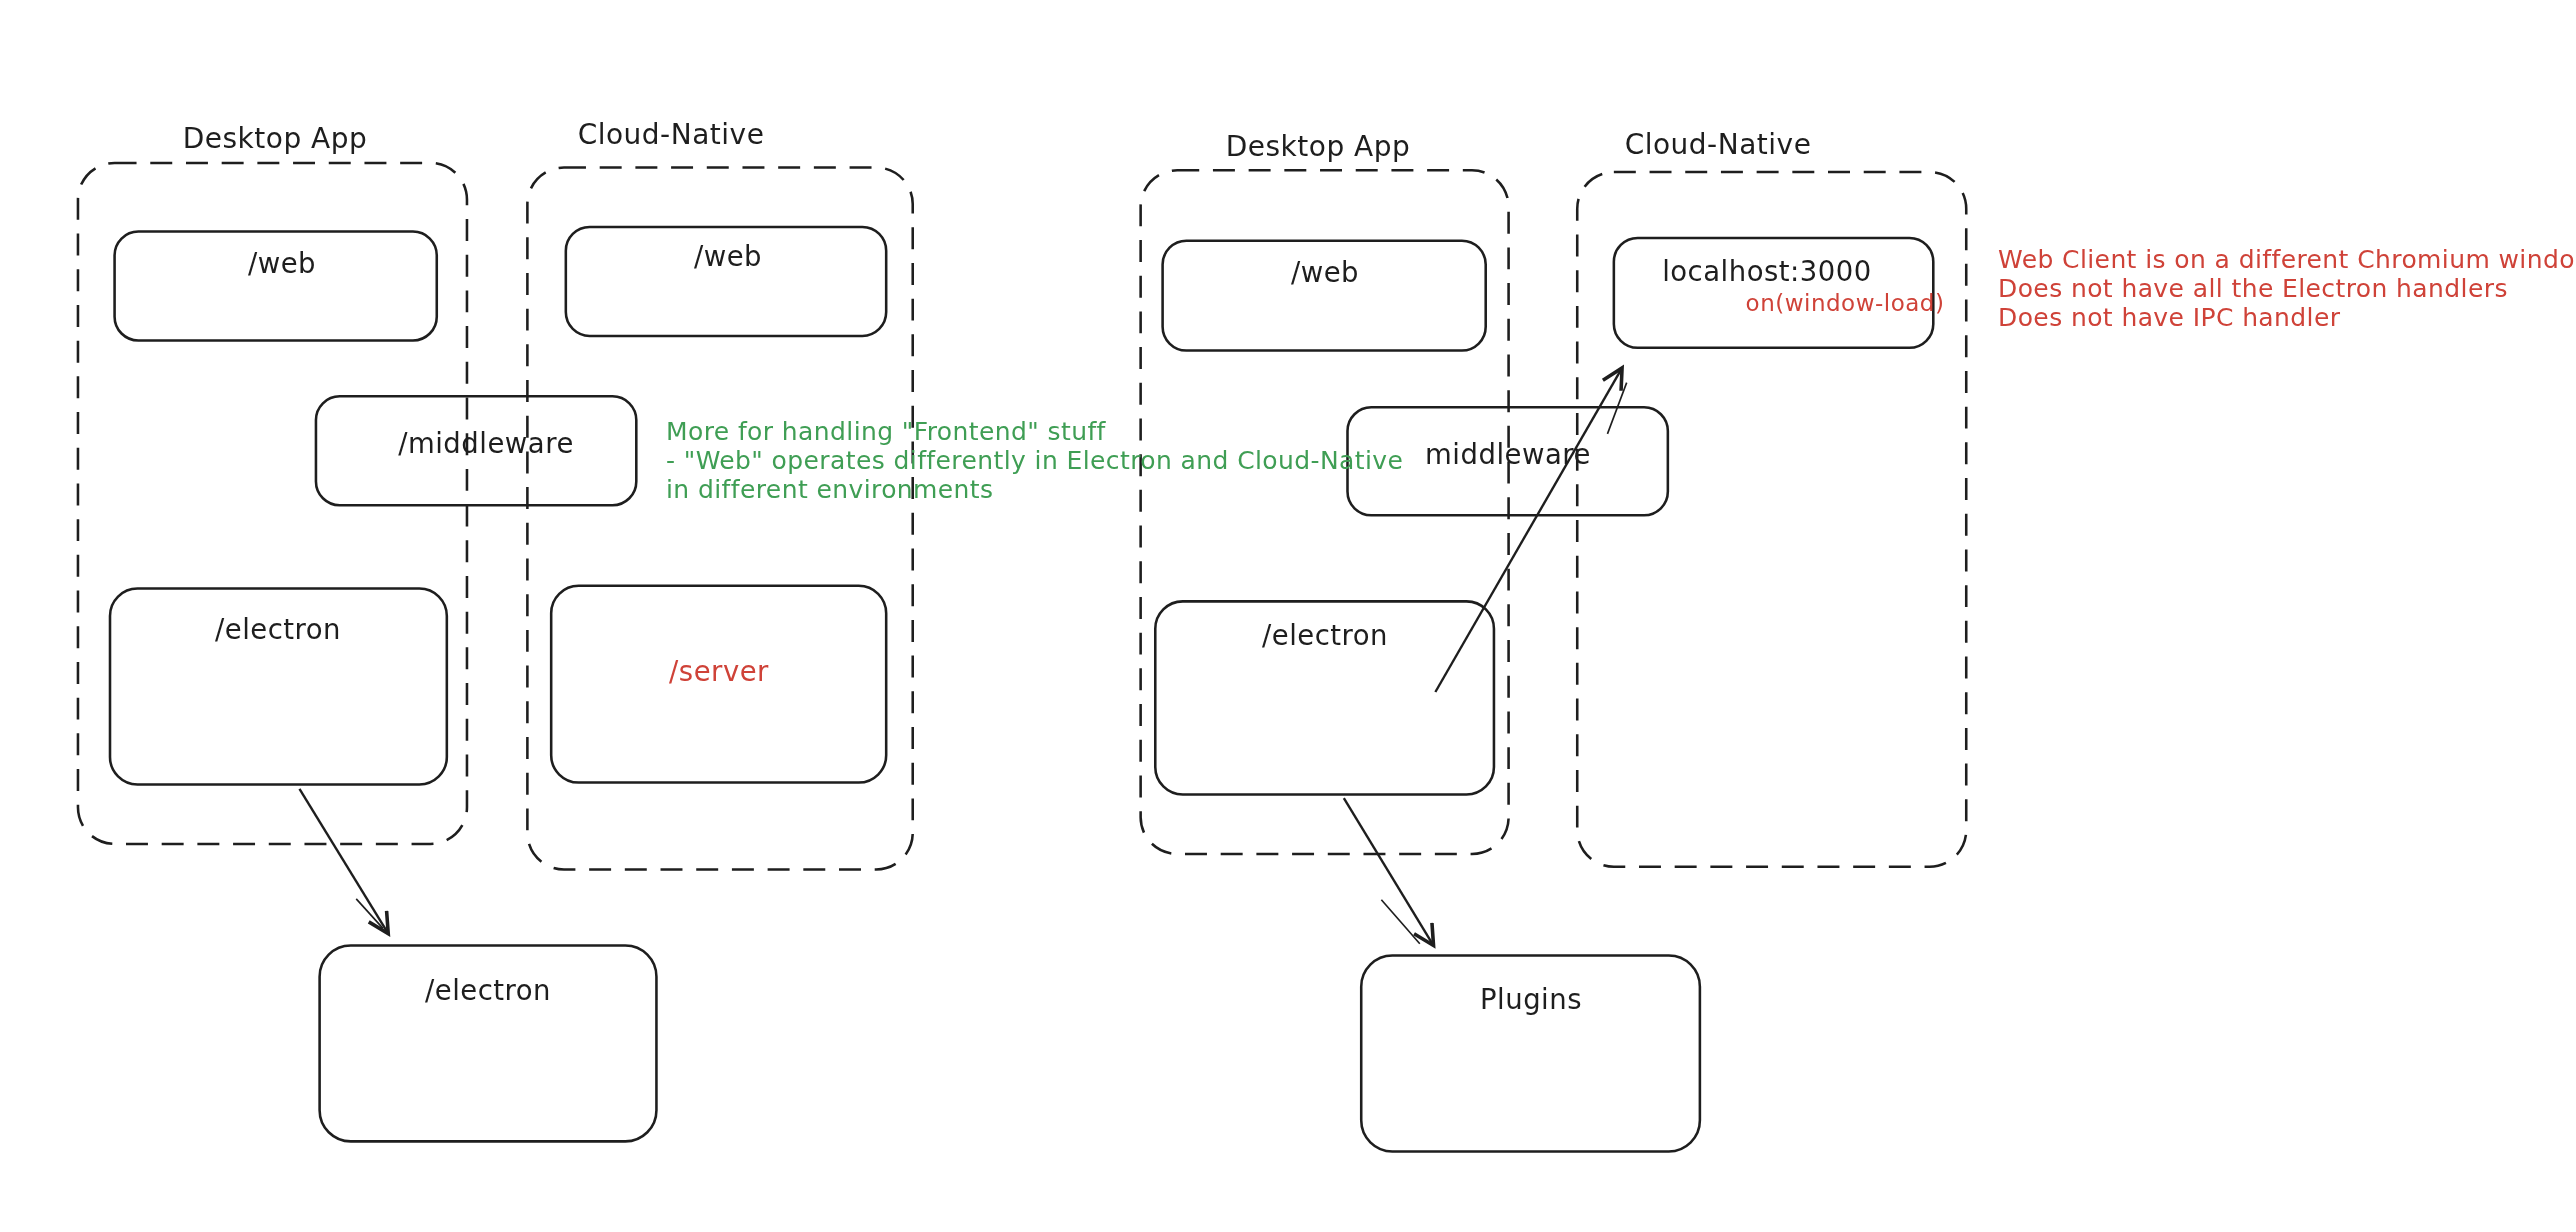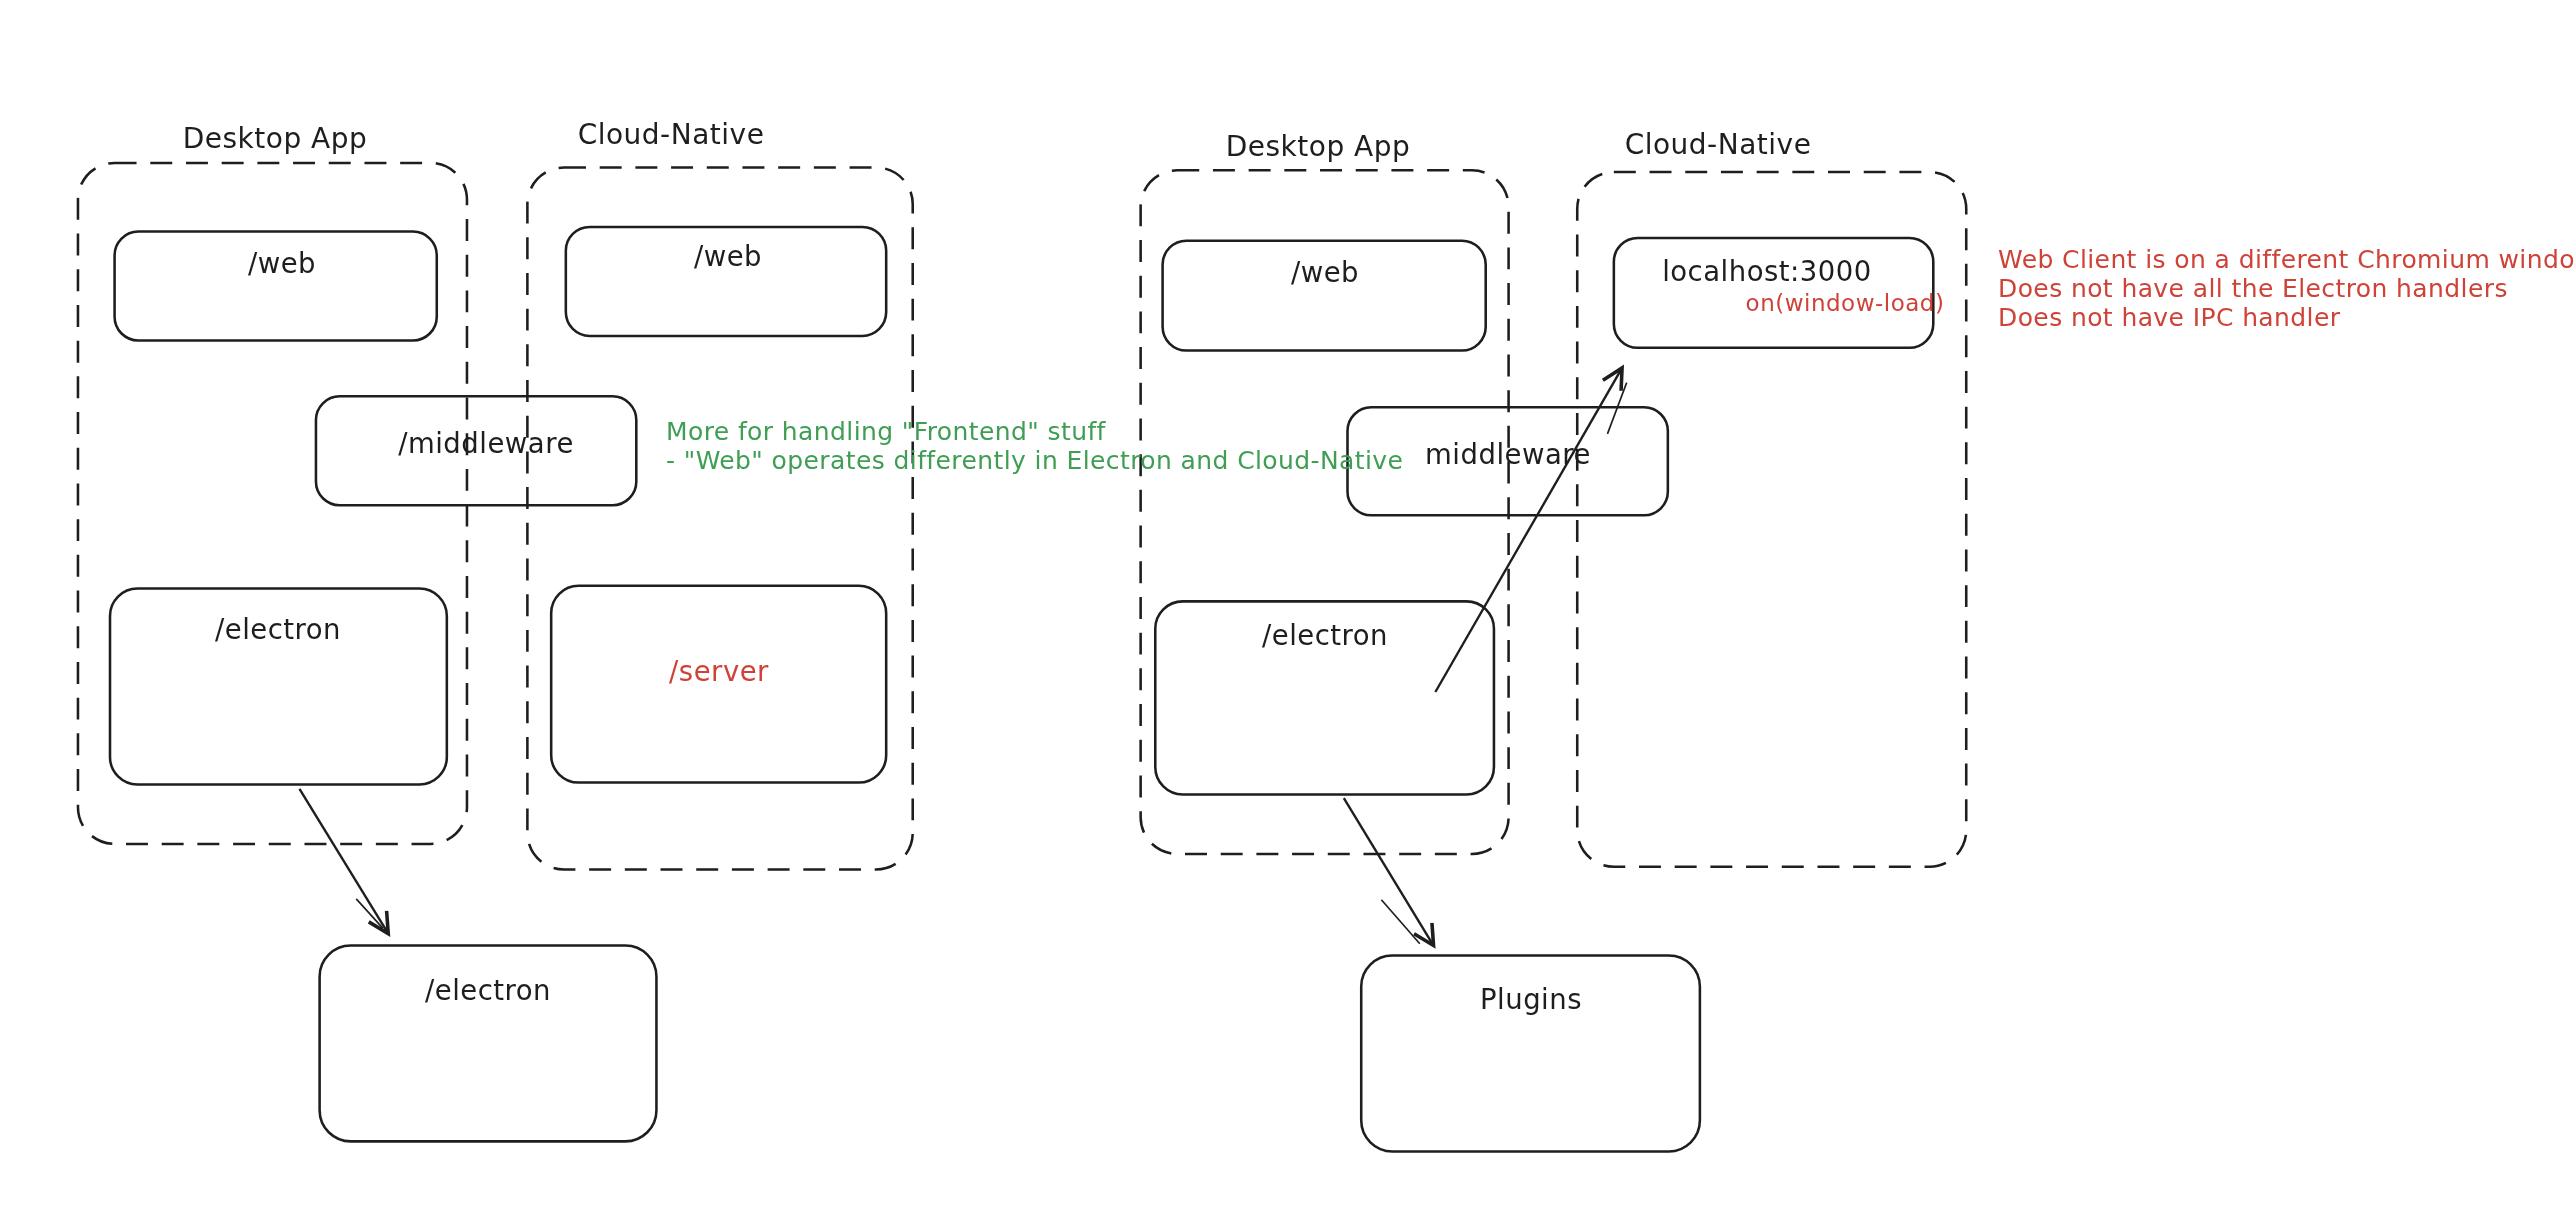--- a/index.html
+++ b/index.html
@@ -111,20 +111,21 @@
   <div class="label" style="left:282px; top:248px;">/web</div>
   <div class="label" style="left:486px; top:428px;">/middleware</div>
   <div class="label" style="left:278px; top:614px;">/electron</div>
   <div class="label" style="left:728px; top:241px;">/web</div>
   <div class="label red" style="left:719px; top:608px;margin-top:48px;">/server</div>
   <div class="label" style="left:488px; top:975px;">/electron</div>
 
   <div class="note green" style="left:666px; top:417px;">
     <div>More for handling "Frontend" stuff</div>
     <div>- "Web" operates differently in Electron and Cloud-Native</div>
+    <div>in different environments</div>
   </div>
 
   <div class="label group-label" style="left:1318px; top:131px;">Desktop App</div>
   <div class="label group-label" style="left:1718px; top:129px;">Cloud-Native</div>
 
   <div class="label" style="left:1325px; top:257px;">/web</div>
   <div class="label" style="left:1767px; top:256px;text-align:right;">localhost:3000</div>
   <div class="label sub-label red" style="left:1813px; top:288px;margin-left:32px;">on(window-load)</div>
   <div class="label" style="left:1508px; top:439px;">middleware</div>
   <div class="label" style="left:1325px; top:620px;">/electron</div>

